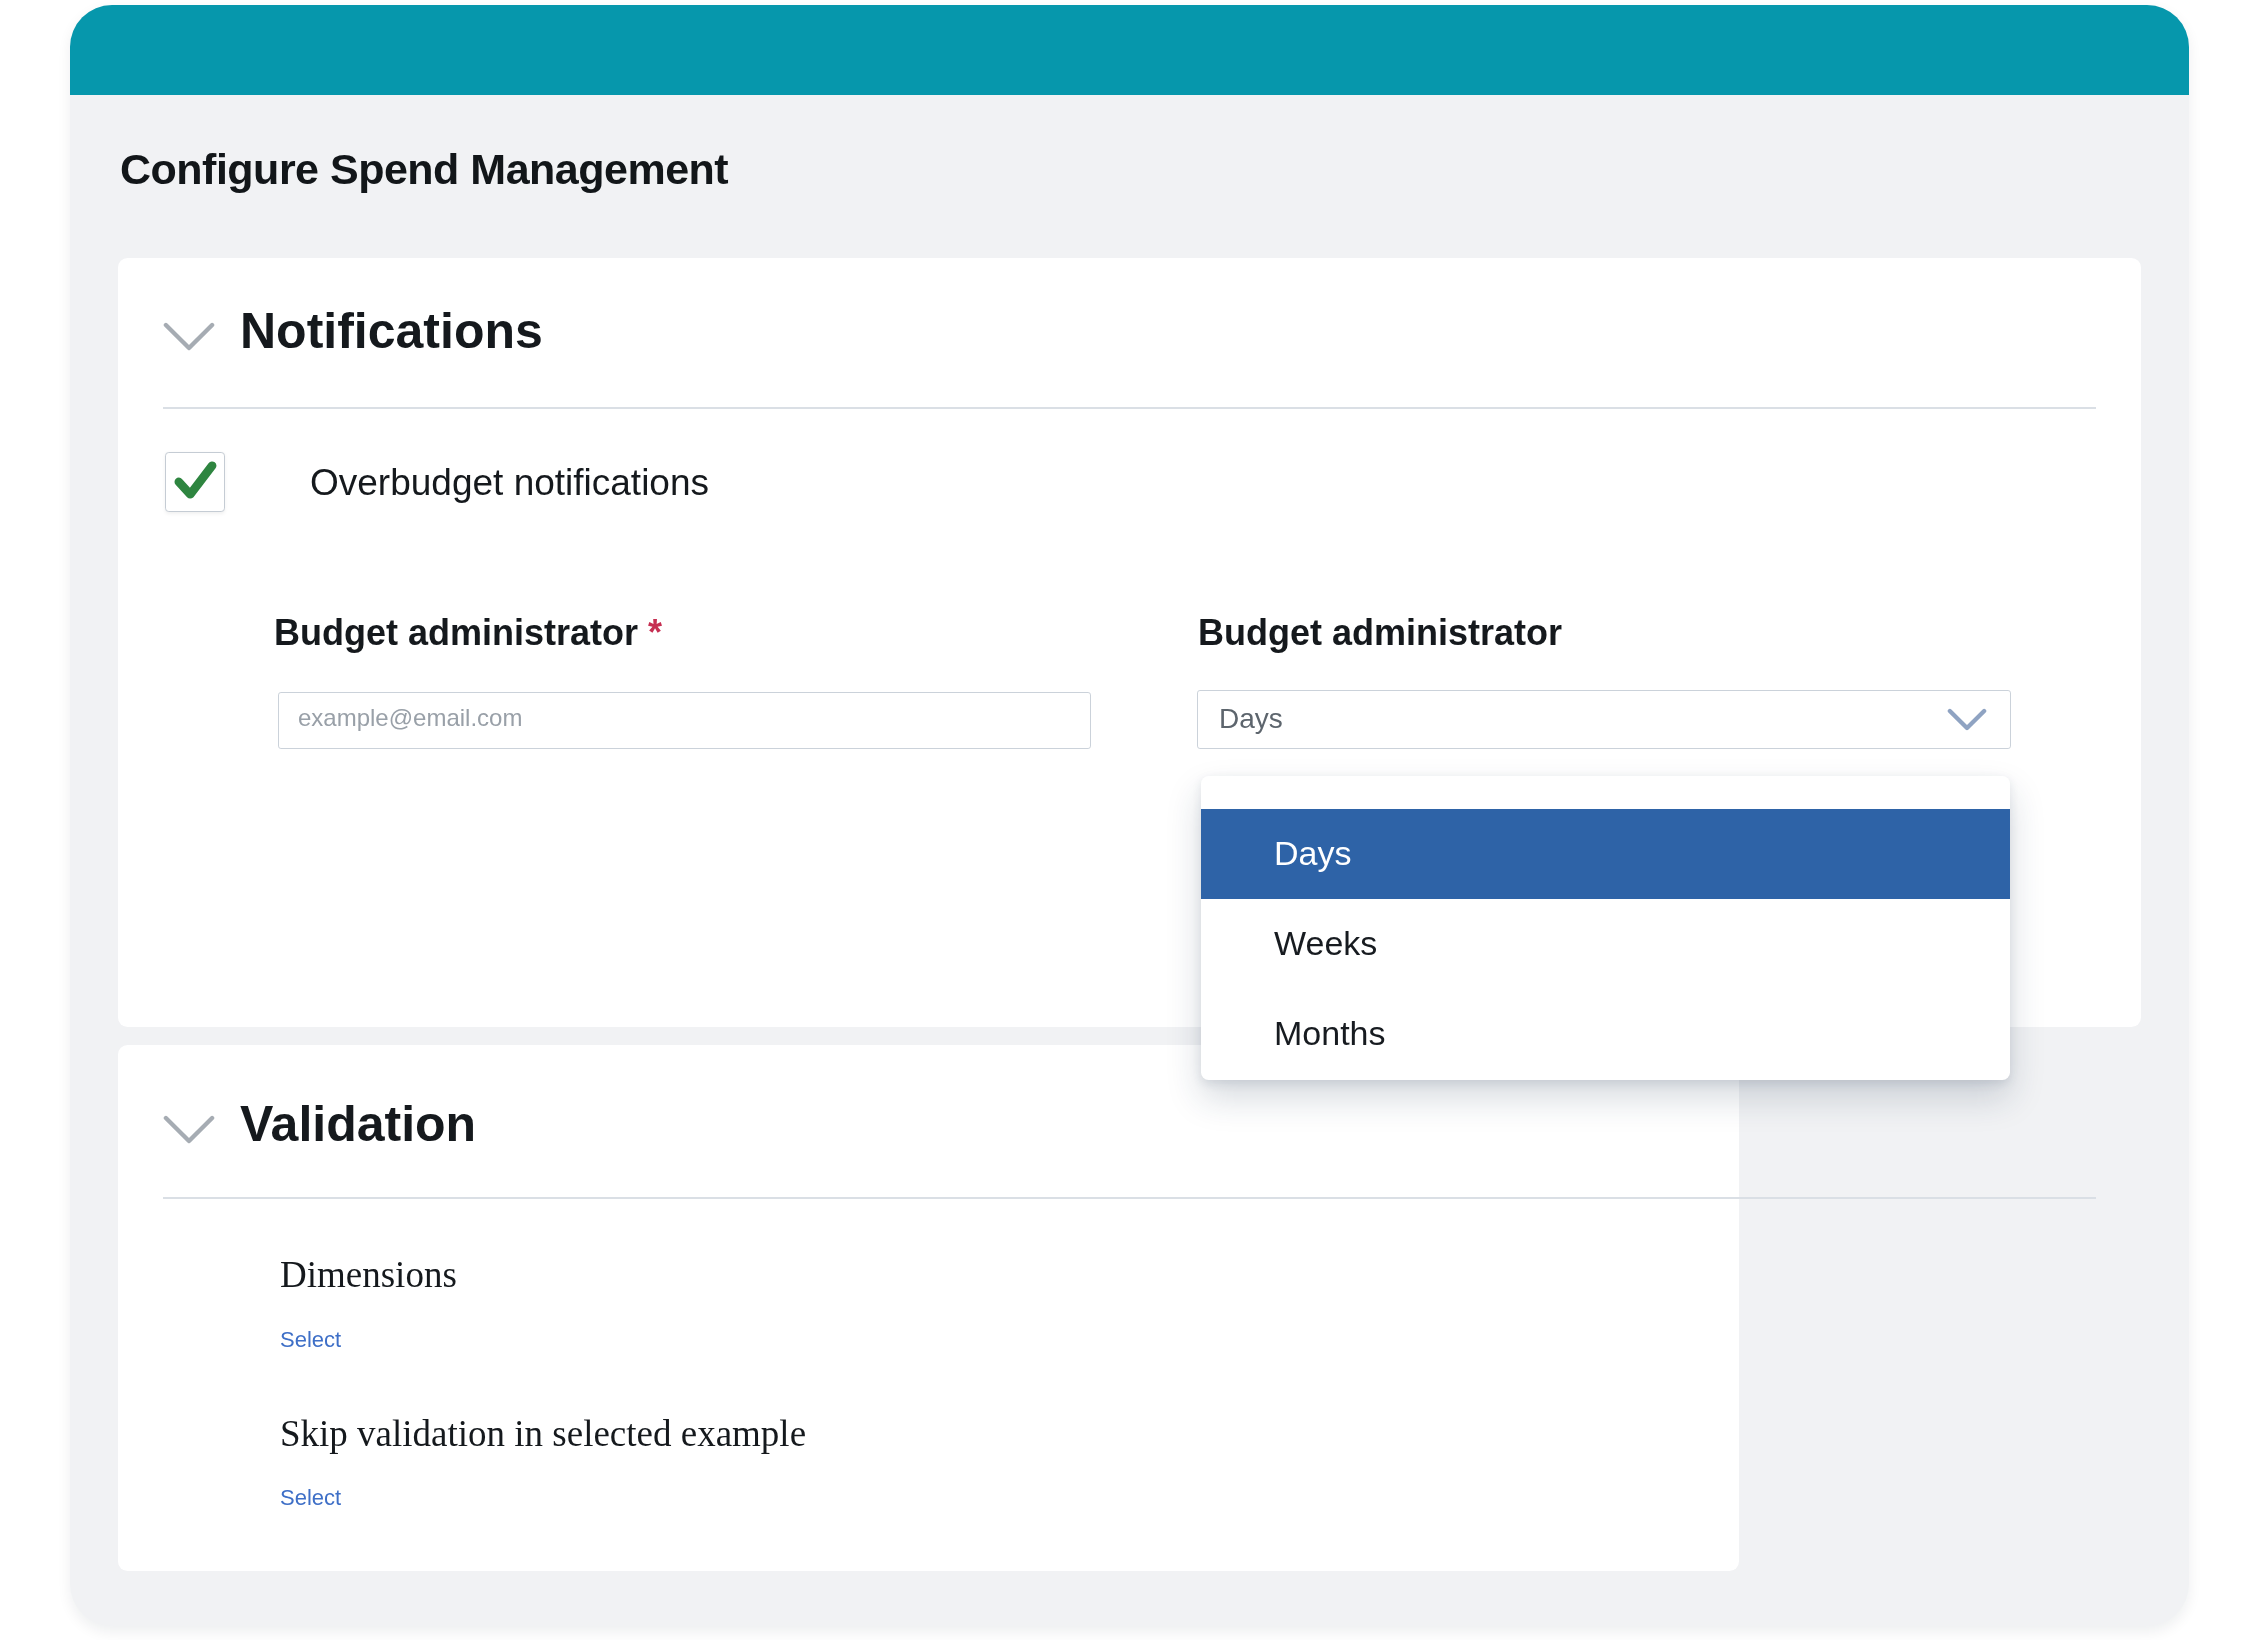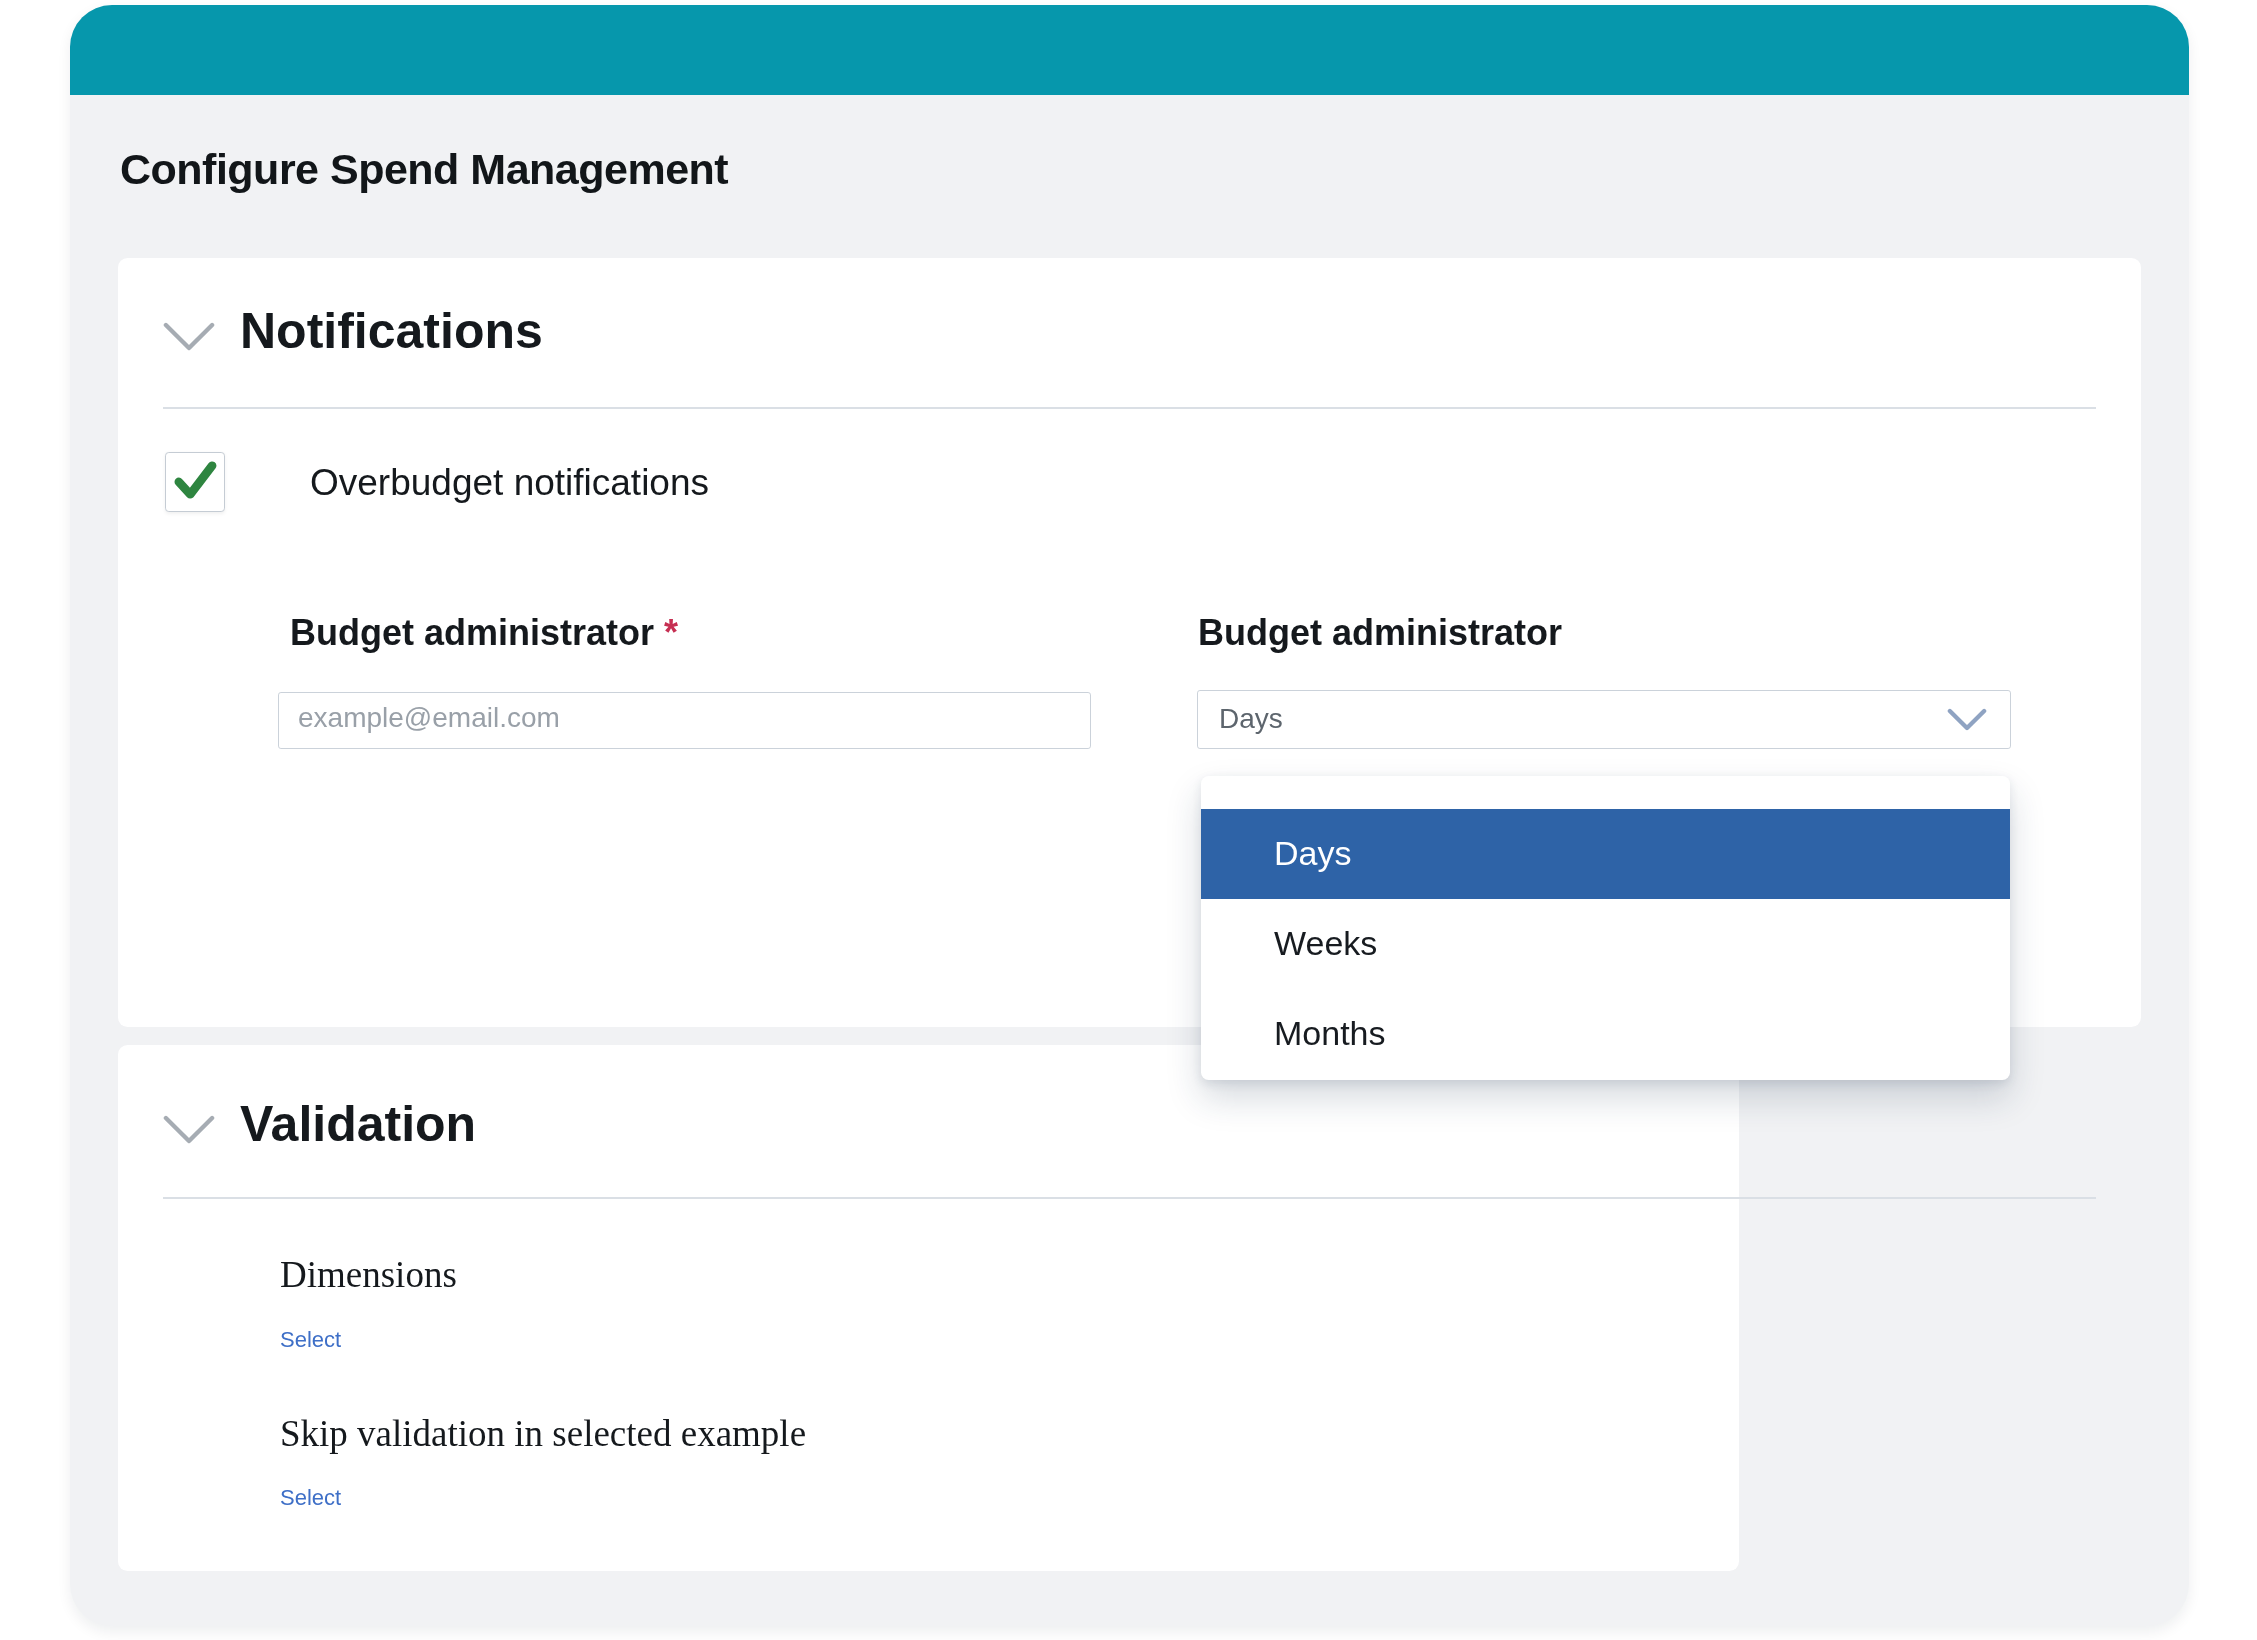--- a/index.html
+++ b/index.html
@@ -19,21 +19,21 @@
   .divider{position:absolute;left:45px;width:1933px;height:1.9px;background:#DADFE5;}
 
   .checkbox{position:absolute;left:47px;top:194px;width:58px;height:58px;background:#fff;
     border:1.9px solid #C5CCD4;border-radius:3.8px;box-shadow:0 1.9px 3.8px rgba(0,0,0,0.06);display:flex;align-items:center;justify-content:center;}
   .cb-label{position:absolute;left:160px;top:204px;font-size:37px;color:#15191D;margin-left:32px;}
 
   .field-label{position:absolute;top:354px;font-size:36px;font-weight:700;color:#15191D;}
   .req{color:#C62F52;font-weight:700;}
 
   .text-input{position:absolute;left:160px;top:434px;width:813px;height:57px;border:1.9px solid #CBD2DA;
-    border-radius:2.9px;background:#fff;font-size:28px;color:#6d28d9;padding:0 0 4px 19px;box-sizing:border-box;outline:none;
+    border-radius:2.9px;background:#fff;font-size:24px;color:#6d28d9;padding:0 0 4px 19px;box-sizing:border-box;outline:none;
     font-family:"Liberation Sans",sans-serif;}
   .text-input::placeholder{color:#99A0A8;}
 
   .select-box{position:absolute;left:1079px;top:432px;width:814px;height:59px;border:1.9px solid #CBD2DA;
     border-radius:2.9px;background:#fff;box-sizing:border-box;display:flex;align-items:center;cursor:pointer;}
   .select-value{font-size:28px;color:#5D656D;padding-left:21px;flex:1;}
   .select-chev{width:40px;height:23px;margin-right:23px;}
 
   .dropdown{position:absolute;left:1131px;top:771px;width:809px;height:304px;background:#fff;border-radius:7.7px;
     box-shadow:0 17.3px 35px rgba(30,50,80,0.18),0 3.8px 9.6px rgba(30,50,80,0.10);padding-top:33px;box-sizing:border-box;z-index:5;}
@@ -66,21 +66,21 @@
 
       <div class="checkbox">
         <span>
           <svg width="46" height="40" viewBox="0 0 48 42">
               <polyline points="7,23 19,36 42,6" fill="none" stroke="#2E8540" stroke-width="9" stroke-linecap="round" stroke-linejoin="round"></polyline>
             </svg>
         </span>
       </div>
       <div class="cb-label">Overbudget notifications</div>
 
-      <div class="field-label" style="left:172px;text-align:center;">
+      <div class="field-label" style="left:156px;text-align:center;">
         <span>Budget administrator</span>
         <span class="req">*</span>
       </div>
       <div class="field-label" style="left:1080px;">Budget administrator</div>
 
       <input class="text-input" type="text" placeholder="example@email.com" style="">
 
       <div class="select-box">
         <span class="select-value">Days</span>
         <span class="select-chev">

